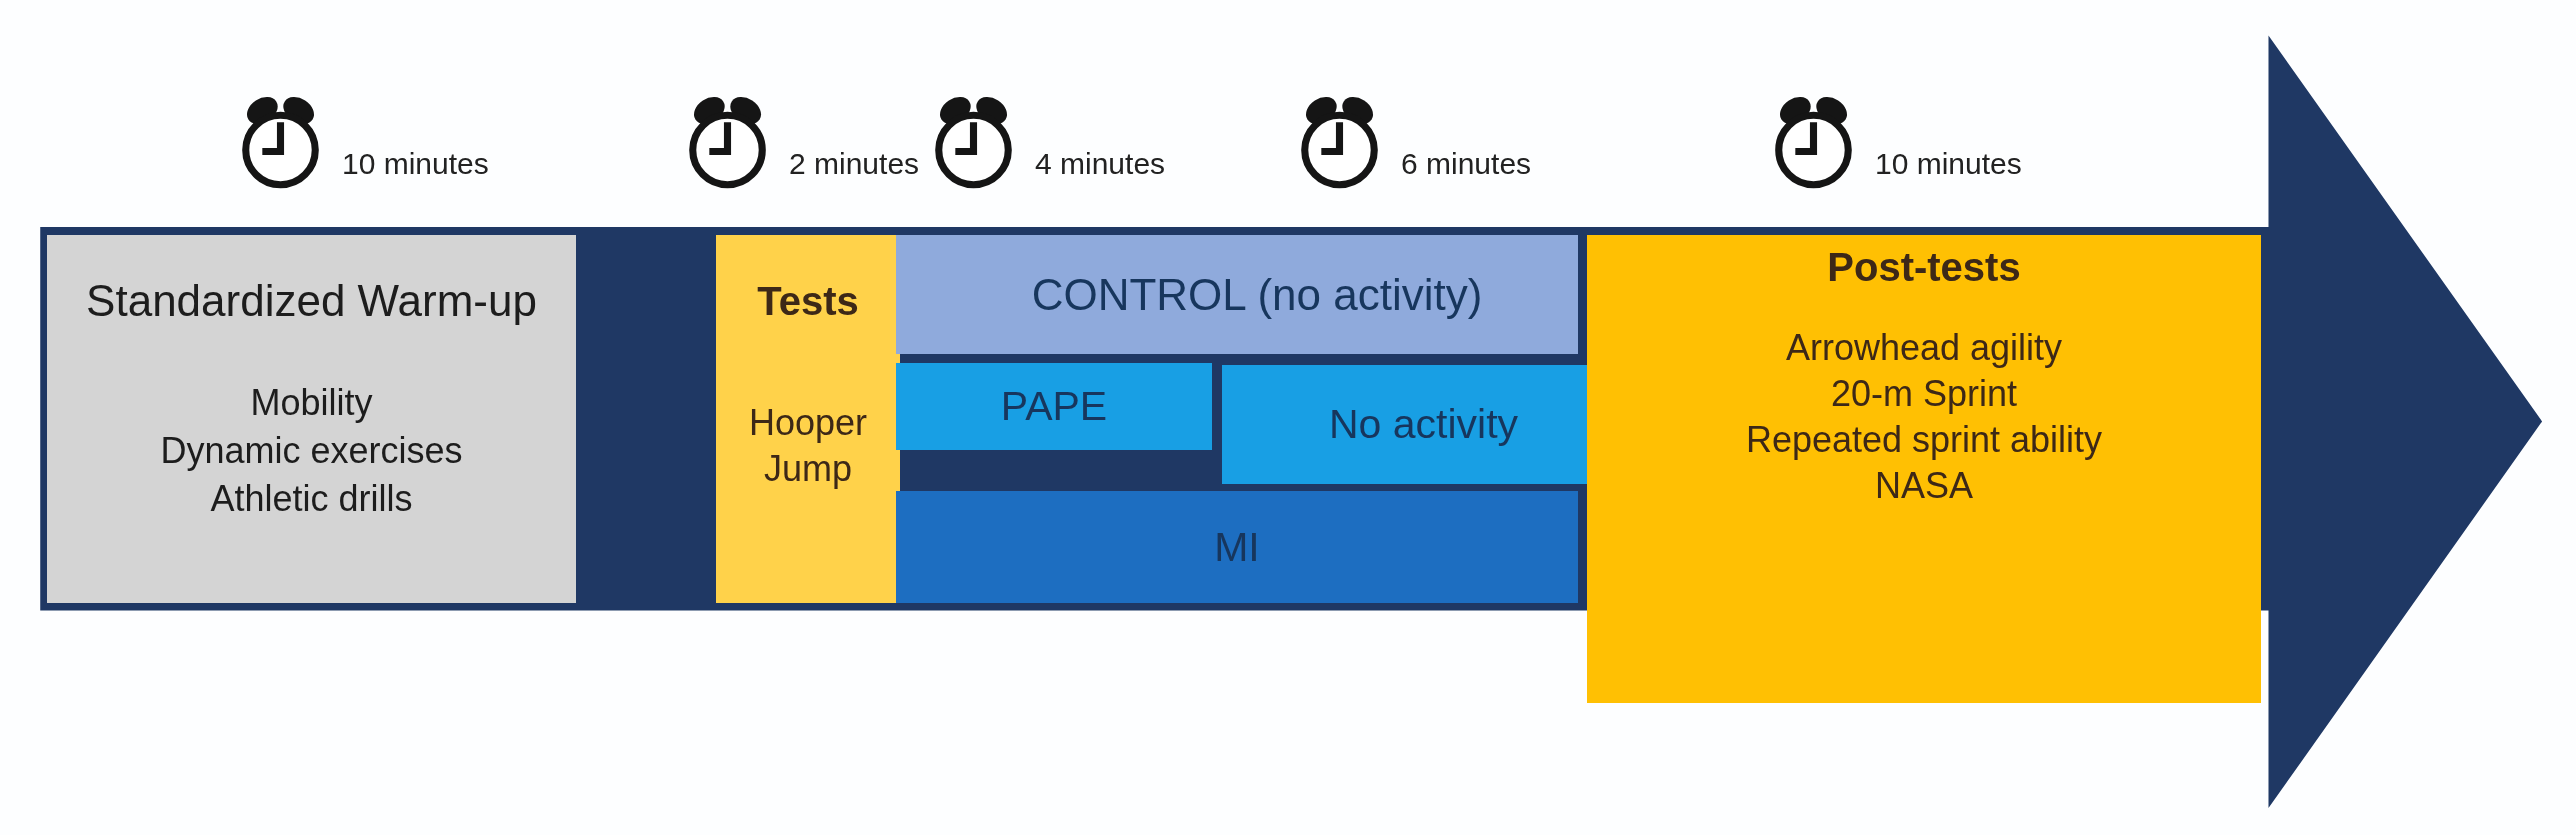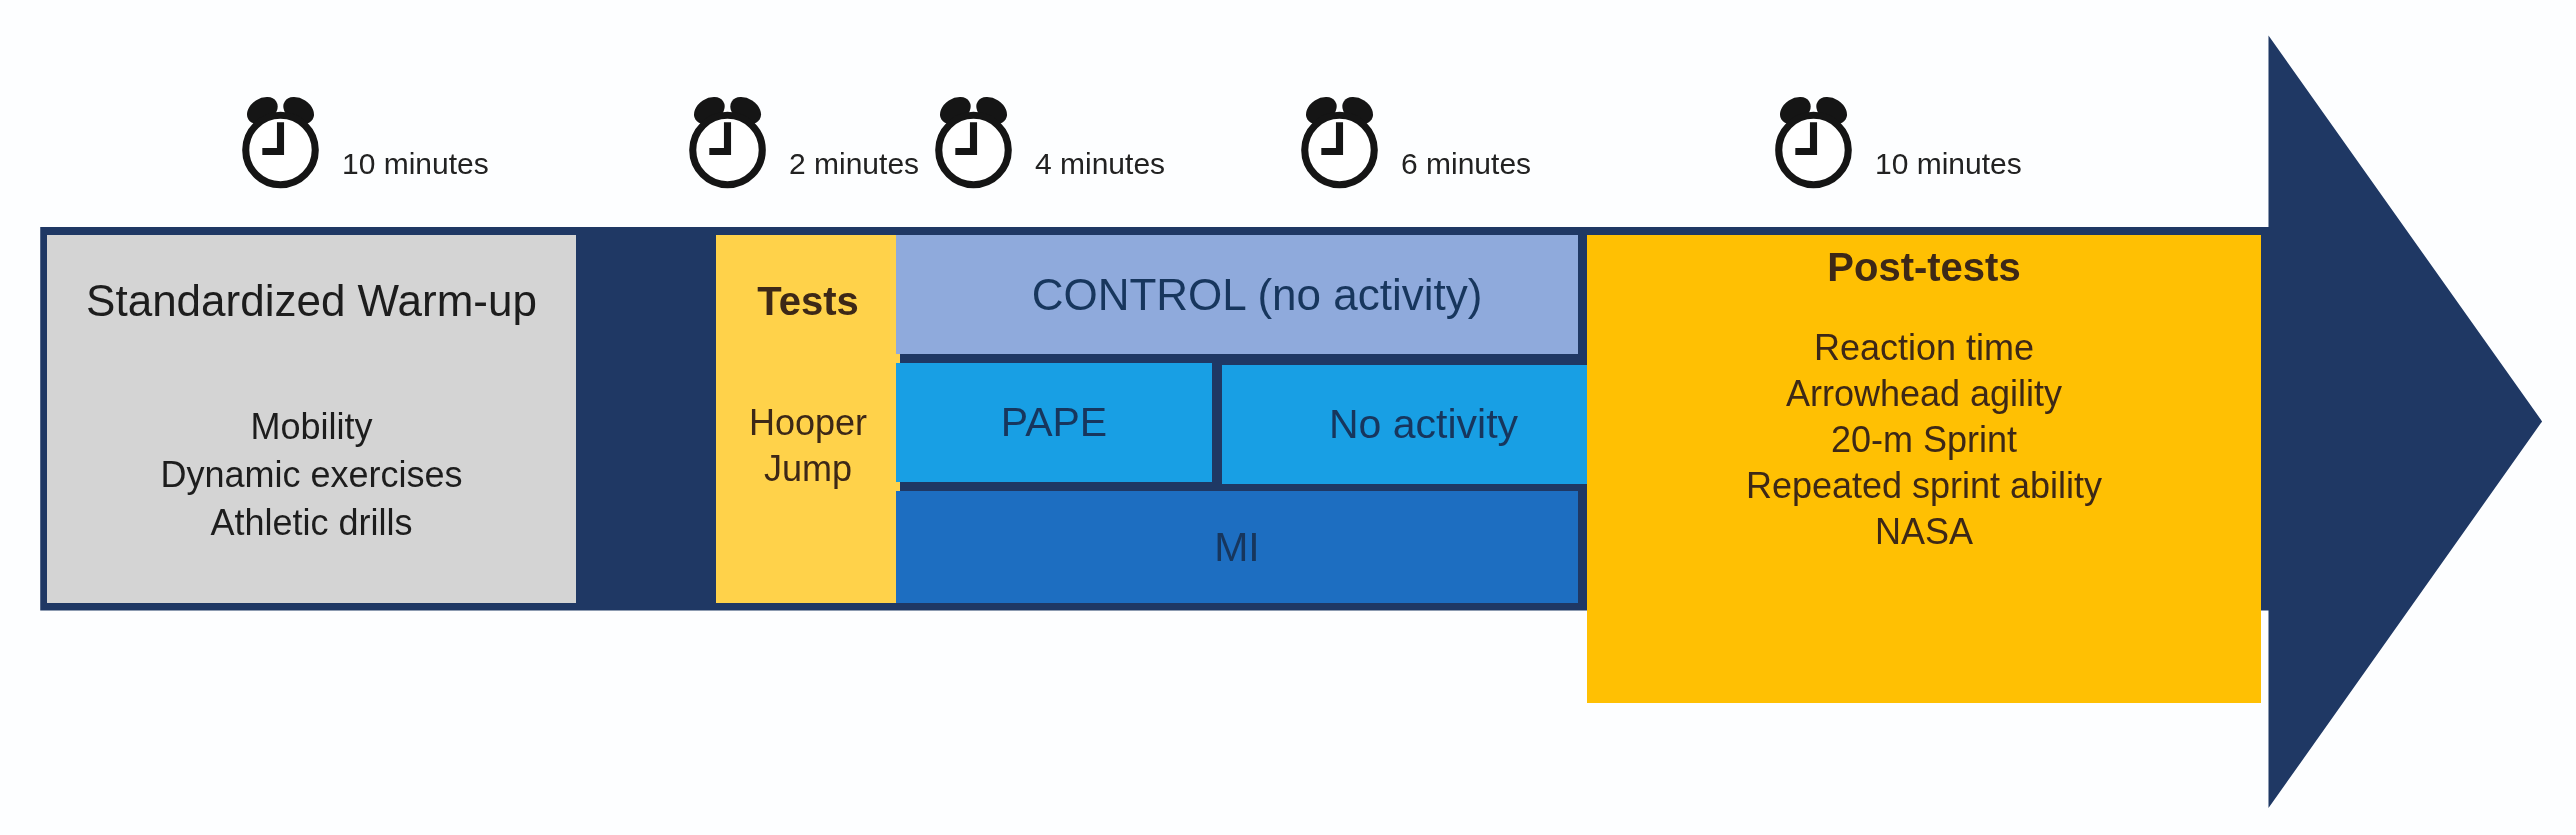--- a/index.html
+++ b/index.html
@@ -12,24 +12,24 @@
   .stage{position:relative;width:2576px;height:835px;background:#FDFEFF;overflow:hidden;}
   .arrow-svg{position:absolute;left:0;top:0;width:2576px;height:835px;}
 
   
   .clock-group{position:absolute;top:89px;display:flex;align-items:flex-end;gap:22px;}
   .clock-group svg{width:79px;height:103px;display:block;}
   .clock-label{font-size:30px;color:#222;padding-bottom:11px;white-space:nowrap;}
 
   
   .box{position:absolute;text-align:center;display:flex;flex-direction:column;align-items:center;}
-  .box-warmup{left:47px;top:235px;width:529px;height:368px;background:var(--gray);color:var(--ink);gap:24px;}
+  .box-warmup{left:47px;top:235px;width:529px;height:368px;background:var(--gray);color:var(--ink);}
   .box-tests{left:716px;top:235px;width:184px;height:368px;background:var(--gold);color:var(--brown);}
   .box-control{left:896px;top:235px;width:682px;height:119px;background:var(--periwinkle);color:var(--navy-text);}
-  .box-pape{left:896px;top:363px;width:316px;height:119px;background:var(--cyan);color:var(--navy-text);text-align:right;}
+  .box-pape{left:896px;top:363px;width:316px;height:87px;background:var(--cyan);color:var(--navy-text);text-align:right;}
   .box-noact{left:1222px;top:365px;width:403px;height:119px;background:var(--cyan);color:var(--navy-text);}
   .box-mi{left:896px;top:491px;width:682px;height:112px;background:var(--blue);color:var(--navy-text);}
   .box-post{left:1587px;top:235px;width:674px;height:468px;background:var(--amber);color:var(--brown);}
 
   .center-label{display:flex;align-items:center;justify-content:center;}
   .label-56{font-size:44px;margin-left:40px;}
   .label-52{font-size:41px;}
 
   .box-title{font-size:44px;line-height:52px;}
   .box-warmup .box-title{margin-top:40px;}
@@ -130,21 +130,20 @@
     <span class="label-52">No activity</span>
   </div>
 
   <div class="box box-mi center-label">
     <span class="label-52">MI</span>
   </div>
 
   <div class="box box-post">
     <div class="box-title">Post-tests</div>
     <div class="item-list">
-      <div class="item">Reaction time</div>
       <div class="item">Arrowhead agility</div>
       <div class="item">20-m Sprint</div>
       <div class="item">Repeated sprint ability</div>
       <div class="item">NASA</div>
     </div>
   </div>
 
 </div>
 
 

